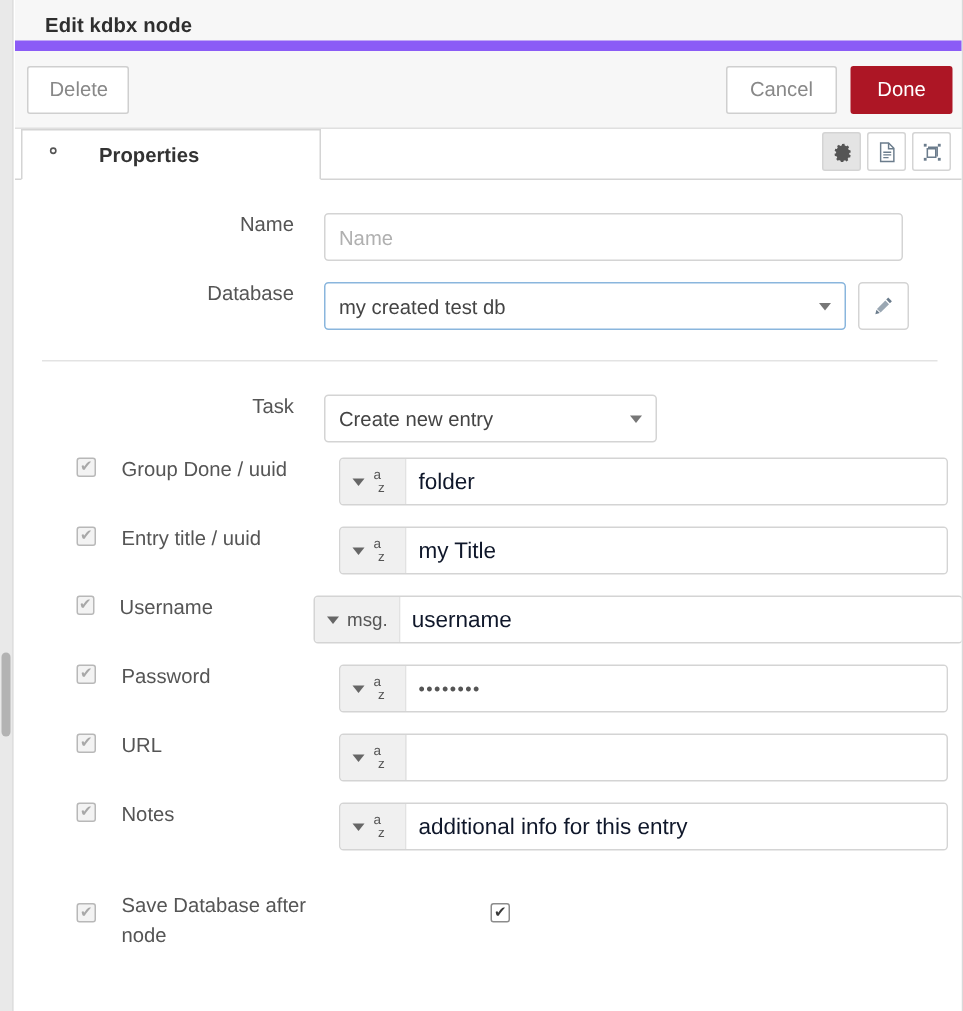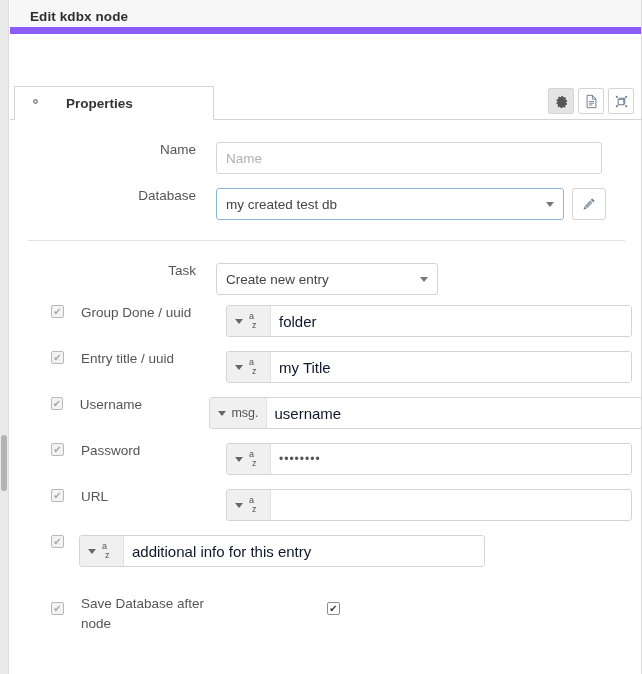--- a/index.html
+++ b/index.html
@@ -243,20 +243,25 @@
 <div id="app">
 
   <div class="scroll-track">
     <div class="scroll-thumb"></div>
   </div>
 
   <div class="title-bar">
     <div class="title-text">Edit kdbx node</div>
   </div>
 
+  <div class="button-bar">
+    <button class="btn btn-delete">Delete</button>
+    <button class="btn btn-cancel">Cancel</button>
+    <button class="btn btn-done" style="background: rgb(173, 22, 37); border-color: rgb(173, 22, 37);">Done</button>
+  </div>
 
   <div class="tabstrip">
     <div class="tab">
       <span>
         <svg width="13" height="13" viewBox="0 0 16 16">
             <path fill="#555" d="M8 5.2a2.8 2.8 0 100 5.6 2.8 2.8 0 000-5.6zm0 4.3a1.5 1.5 0 110-3 1.5 1.5 0 010 3z"></path>
             <path fill="#555" d="M14 9.1l-1.2-.3a4.9 4.9 0 00-.3-.8l.7-1a.5.5 0 00-.1-.7l-1.4-1.4a.5.5 0 00-.7-.1l-1 .7a4.9 4.9 0 00-.8-.3L8.9 4a.5.5 0 00-.5-.4H6.6a.5.5 0 00-.5.4l-.3 1.2a4.9 4.9 0 00-.8.3l-1-.7a.5.5 0 00-.7.1L1.9 6.3a.5.5 0 00-.1.7l.7 1a4.9 4.9 0 00-.3.8L1 9.1a.5.5 0 00-.4.5v1.8a.5.5 0 00.4.5l1.2.3c.08.28.19.55.3.8l-.7 1a.5.5 0 00.1.7l1.4 1.4v-1l1-.7c.25.12.52.22.8.3l.3 1.2h1.8l.3-1.2c.28-.08.55-.18.8-.3l1 .7 1.4-1.4-.7-1c.12-.25.22-.52.3-.8l1.2-.3V9.6a.5.5 0 00-.4-.5z" opacity="0"></path>
           </svg>
       </span>
       <span class="tab-label">Properties</span>
@@ -394,20 +399,21 @@
                 <span class="a">a</span>
                 <span class="z">z</span>
               </span>
             </div>
           </div>
         </div>
         <div class="row" style="top: 415px;">
           <div class="cb" style="margin-left: 41px;">
             <span>✔</span>
           </div>
+          <div class="lbl" style="width: 130px; margin-left: 17px; text-align: left;">Notes</div>
           <div class="typed" style="margin-left: 15px; width: 406px;">
             <div class="typed-sel">
               <span class="tcaret"></span>
               <span class="az">
                 <span class="a">a</span>
                 <span class="z">z</span>
               </span>
             </div>
             <input class="typed-val" value="additional info for this entry" style="">
           </div>

